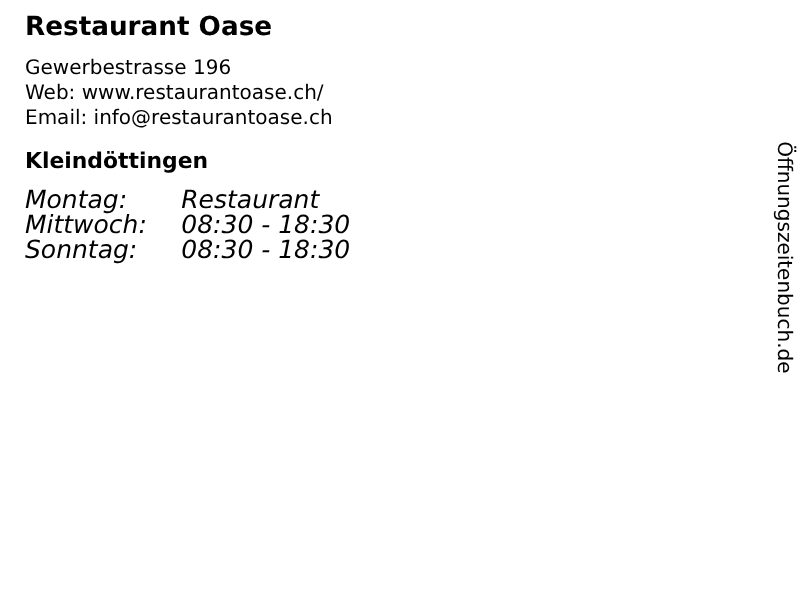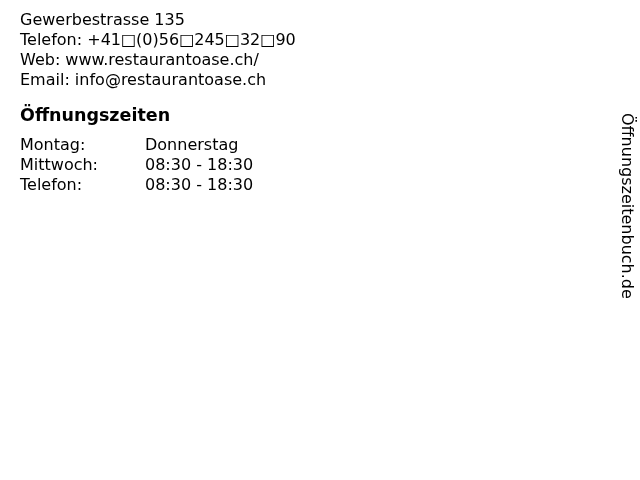--- a/index.html
+++ b/index.html
@@ -33,22 +33,23 @@
   }
   h2.hours-heading {
     margin: 14px 0 0 0;
     font-size: 17.5px;
     line-height: 22px;
     font-weight: bold;
   }
   table.hours-table {
     margin-top: 9px;
     border-collapse: collapse;
-    font-size: 16px;
+    font-size: 20px;
     line-height: 20px;
+    font-style: italic;
   }
   table.hours-table td {
     padding: 0;
     vertical-align: top;
   }
   table.hours-table td.day-col {
     width: 125px;
   }
   .watermark {
     position: absolute;
@@ -58,42 +59,42 @@
     font-size: 16px;
     line-height: 19px;
     white-space: nowrap;
   }
 </style>
 </head>
 <body>
 
 <main class="content">
 
+  <h1 class="page-title">Restaurant Oase</h1>
 
   <div class="address-block">
-    <div>Gewerbestrasse 135</div>
-    <div>Telefon: +41□(0)56□245□32□90</div>
+    <div>Gewerbestrasse 196</div>
     <div>Web: www.restaurantoase.ch/</div>
     <div>Email: info@restaurantoase.ch</div>
   </div>
 
-  <h2 class="hours-heading">Öffnungszeiten</h2>
+  <h2 class="hours-heading">Kleindöttingen</h2>
 
   <table class="hours-table">
     <tbody>
       <tr>
         <td class="day-col">Montag:</td>
-        <td>Donnerstag</td>
+        <td>Restaurant</td>
       </tr>
       <tr>
         <td class="day-col">Mittwoch:</td>
         <td>08:30 - 18:30</td>
       </tr>
       <tr>
-        <td class="day-col">Telefon:</td>
+        <td class="day-col">Sonntag:</td>
         <td>08:30 - 18:30</td>
       </tr>
     </tbody>
   </table>
 
 </main>
 
 <div class="watermark">Öffnungszeitenbuch.de</div>
 
 </body></html>

